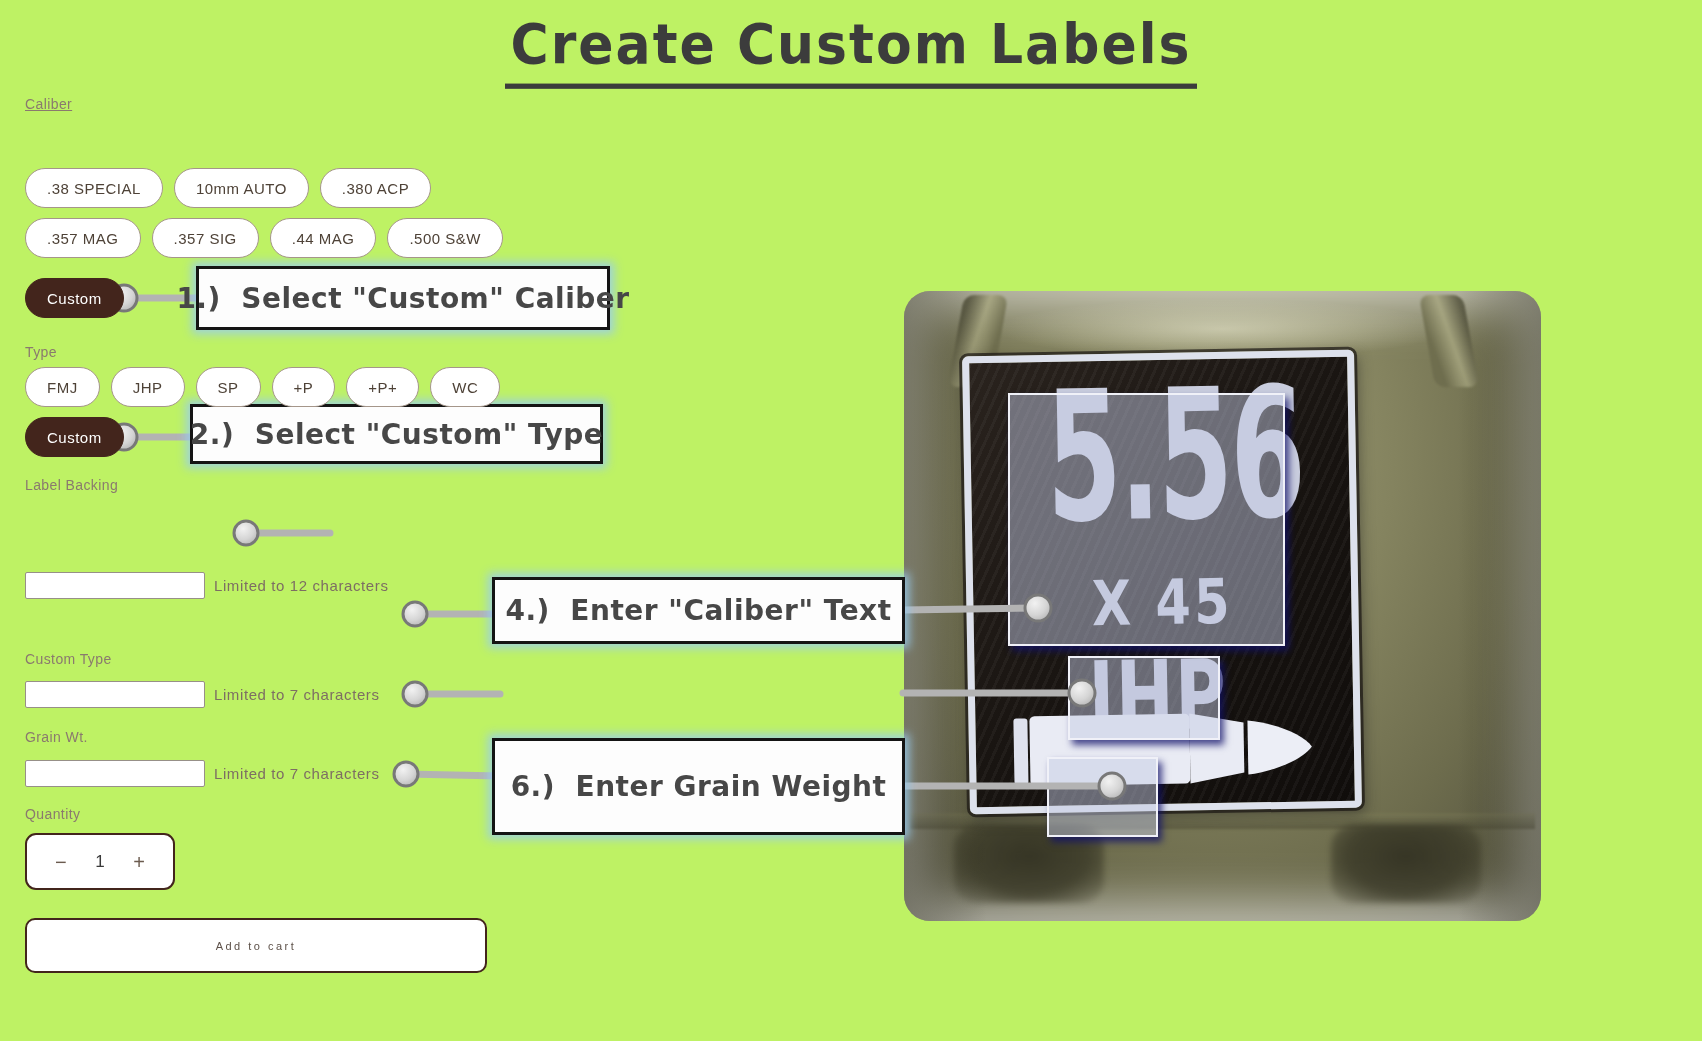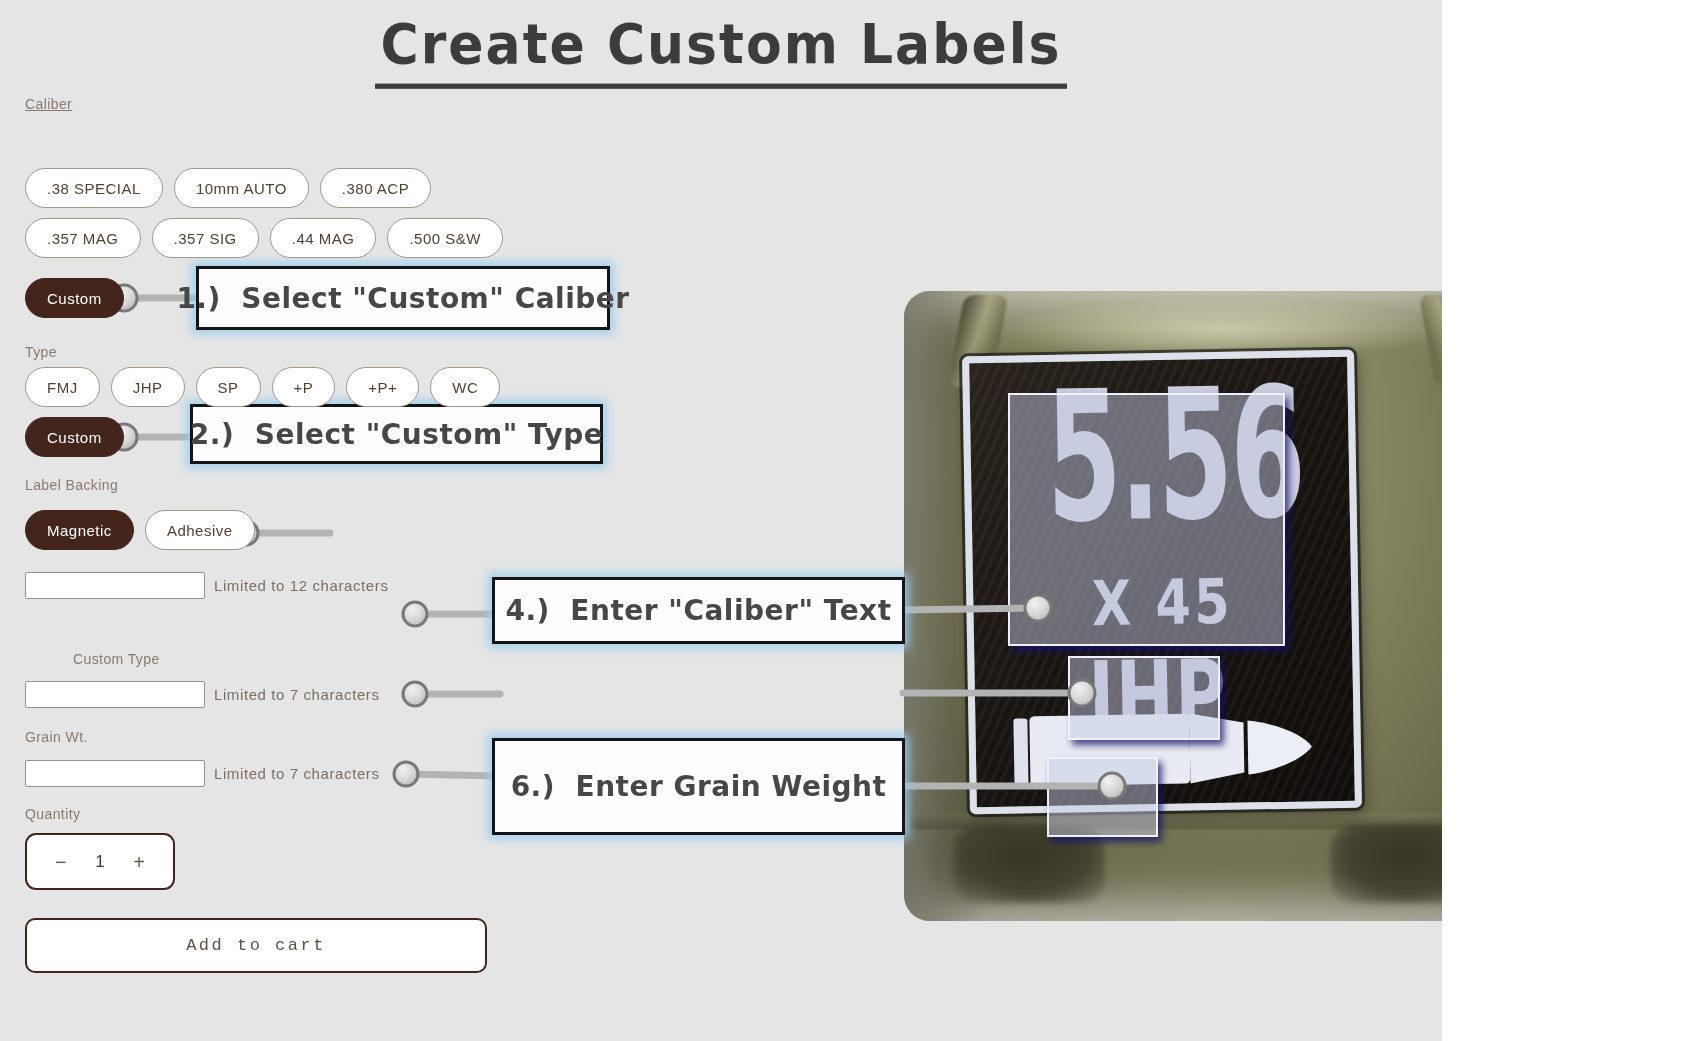--- a/index.html
+++ b/index.html
@@ -1,16 +1,16 @@
 <!DOCTYPE html>
 <html><head>
 <meta charset="utf-8">
 <style>
   html,body{margin:0;padding:0;background:#ffffff;}
-  .canvas{position:relative;width:1442px;height:1041px;background:#e5e5e5;overflow:hidden;
+  .canvas{position:relative;width:1702px;height:1041px;background:#bef264;overflow:hidden;
           font-family:"Liberation Sans", sans-serif;}
 
   
   .page-title{position:absolute;left:0;right:0;top:14px;text-align:center;}
   .page-title span{display:inline-block;font-family:"DejaVu Sans", sans-serif;font-weight:bold;
     font-size:52px;color:#3c3c3c;letter-spacing:2px;border-bottom:5px solid #3c3c3c;
     padding:0 6px 8px 6px;transform:scaleY(1.05);}
 
   
   .sec-label{position:absolute;left:25px;font-size:14px;color:#8a7a6e;letter-spacing:.4px;}
@@ -25,21 +25,21 @@
     box-sizing:border-box;font-size:14px;padding:0 6px;background:#fff;}
   .limit-note{margin-left:9px;font-size:15px;color:#7d6e63;letter-spacing:.6px;}
 
   .qty-box{position:absolute;left:25px;top:833px;width:150px;height:57px;border:2.5px solid #43251c;
     border-radius:11px;display:flex;align-items:center;justify-content:space-between;
     padding:0 22px;box-sizing:border-box;background:#fff;}
   .qty-btn{font-size:20px;color:#6b5b4f;background:none;border:none;cursor:pointer;line-height:1;}
   .qty-val{font-size:17px;color:#3a3a3a;}
 
   .add-cart{position:absolute;left:25px;top:918px;width:462px;height:55px;border:2.5px solid #43251c;
-    border-radius:10px;background:#fff;font-family:Liberation Mono, monospace;font-size:17px;
+    border-radius:10px;background:#fff;font-family:Liberation Sans, sans-serif;font-size:11px;
     color:#5c5048;letter-spacing:2.5px;cursor:pointer;}
 
   
   .callout{position:absolute;background:#fdfdfd;border:3px solid #141414;box-sizing:border-box;
     display:flex;flex-direction:column;align-items:center;justify-content:center;
     box-shadow:0 0 9px 4px rgba(150,205,240,.85);
     font-family:"DejaVu Sans", sans-serif;font-weight:bold;color:#474747;}
   .callout .l1{font-size:28px;letter-spacing:.5px;white-space:pre;transform:scaleY(1.04);}
   .callout .l2{font-size:26px;letter-spacing:.5px;margin-top:4px;}
   #co1{left:196px;top:266px;width:414px;height:64px;}
@@ -202,32 +202,28 @@
     <span class="pill">+P</span>
     <span class="pill">+P+</span>
     <span class="pill">WC</span>
   </div>
   <div class="pill-row" style="top:417px;">
     <span class="pill selected">Custom</span>
   </div>
 
   <div class="sec-label" style="top:477px;">Label Backing</div>
 
-  <div class="pill-row" style="top:510px;">
-    <span class="pill selected">Magnetic</span>
-    <span class="pill">Adhesive</span>
-  </div>
 
   <div class="sec-label" style="top:571px;">Custom Caliber</div>
   <div class="input-row" style="top:572px;">
     <input class="text-input" type="text" value="" style="">
     <span class="limit-note">Limited to 12 characters</span>
   </div>
 
-  <div class="sec-label" style="top:651px;margin-left:48px;">Custom Type</div>
+  <div class="sec-label" style="top:651px;">Custom Type</div>
   <div class="input-row" style="top:681px;">
     <input class="text-input" type="text" value="" style="">
     <span class="limit-note">Limited to 7 characters</span>
   </div>
 
   <div class="sec-label" style="top:729px;">Grain Wt.</div>
   <div class="input-row" style="top:760px;">
     <input class="text-input" type="text" value="" style="">
     <span class="limit-note">Limited to 7 characters</span>
   </div>

